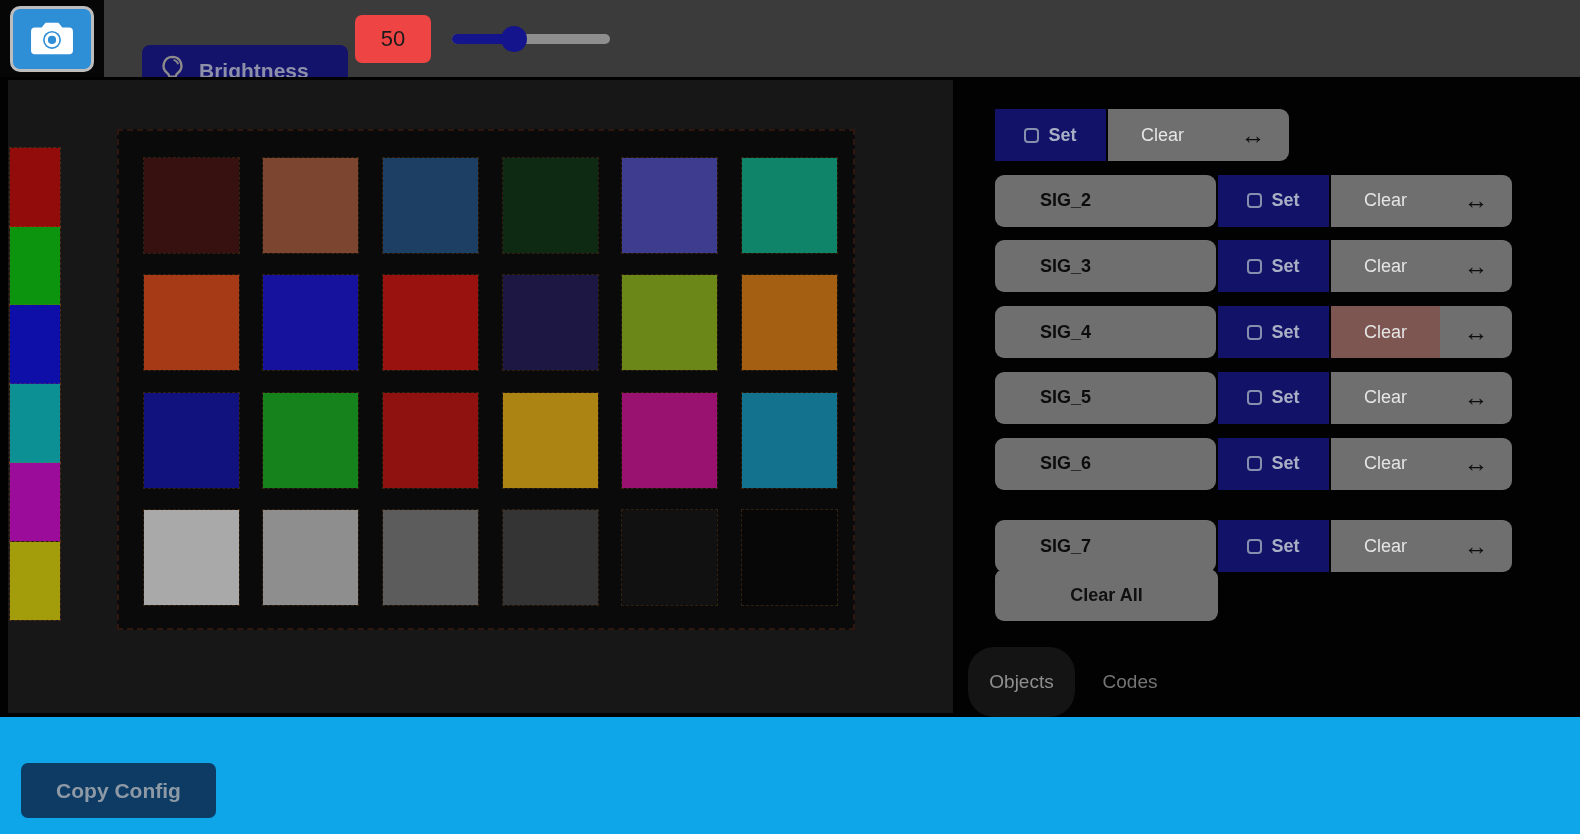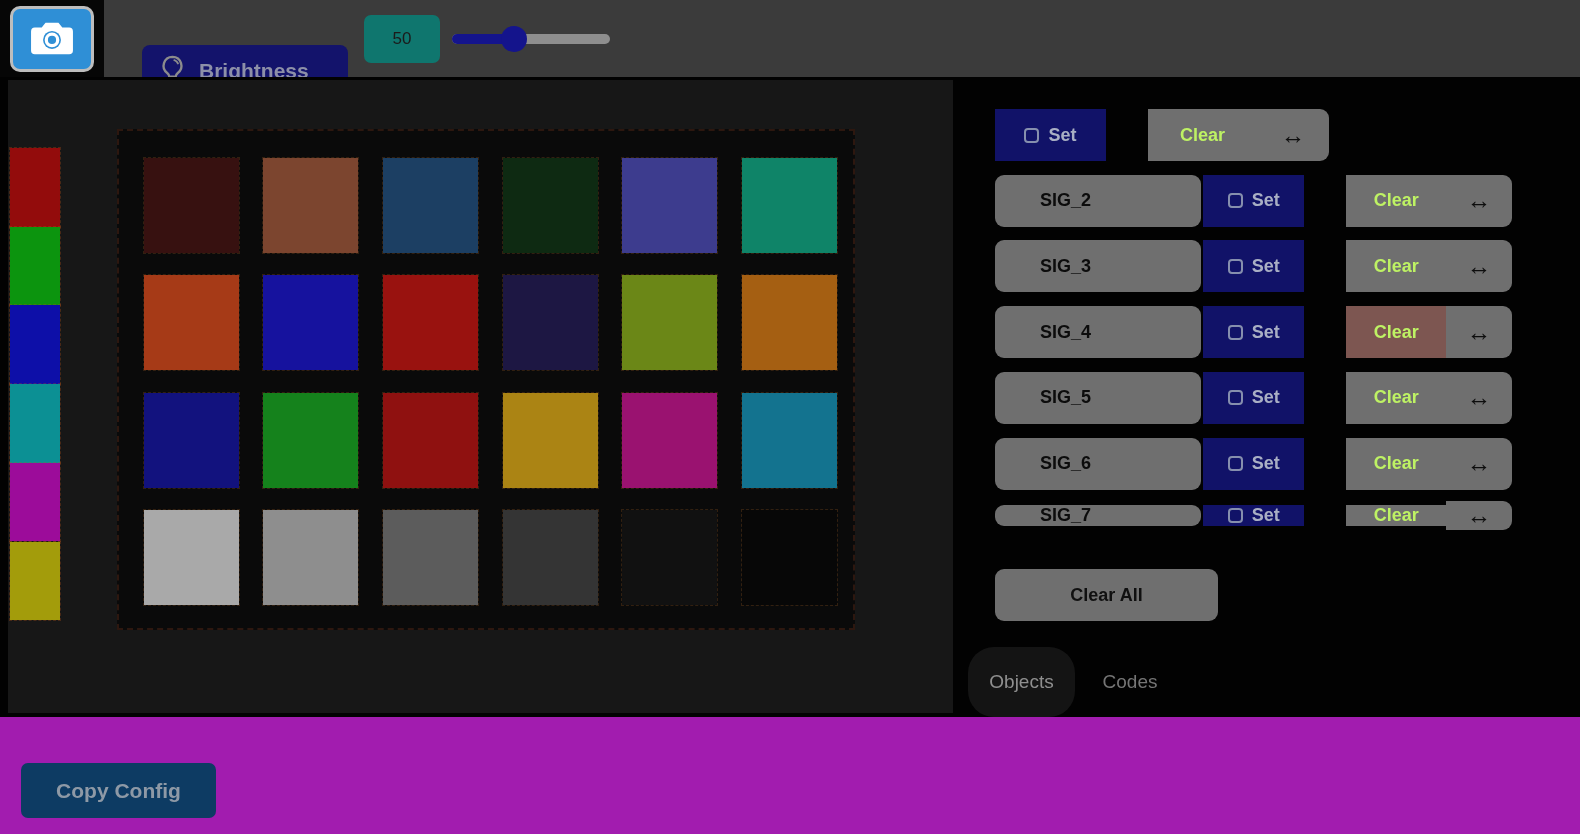--- a/index.html
+++ b/index.html
@@ -11,23 +11,23 @@
   .toolbar { position:absolute; left:0; top:0; width:1580px; height:77px; background:#3b3b3b; }
   .cam-pad { position:absolute; left:0; top:0; width:104px; height:77px; background:#060606;
              display:flex; align-items:center; justify-content:center; }
   .cam-btn { position:relative; width:84px; height:66px; background:#2f8fd6;
              border:3px solid #bdbdbd; border-radius:10px; display:flex; align-items:center;
              justify-content:center; cursor:pointer; }
   .brightness-btn { position:absolute; left:142px; top:13px; width:206px; height:52px;
              background:#13136b; border:none; border-radius:8px; display:flex; align-items:center;
              gap:14px; padding:0 18px; cursor:pointer;margin-top:32px; }
   .brightness-btn span { color:#8d90a8; font-size:21px; font-weight:bold; }
-  .value-box { position:absolute; left:355px; top:15px; width:76px; height:48px; background:#0f766e;
-             border-radius:7px; color:#1b1b1b; font-size:17px; display:flex; align-items:center;
-             justify-content:center;margin-left:9px; }
+  .value-box { position:absolute; left:355px; top:15px; width:76px; height:48px; background:#ef4444;
+             border-radius:7px; color:#1b1b1b; font-size:22px; display:flex; align-items:center;
+             justify-content:center; }
   .slider { position:absolute; left:452px; top:26px; width:158px; height:26px; }
   .slider .track { position:absolute; left:0; top:8px; width:158px; height:10px; background:#8e8e8e;
              border-radius:5px; }
   .slider .fill  { position:absolute; left:0; top:8px; height:10px; background:#14148c;
              border-radius:5px; }
   .slider .thumb { position:absolute; top:0; width:26px; height:26px; background:#14148c;
              border-radius:50%; margin-left:-13px; }
 
   
   .stage { position:absolute; left:0; top:77px; width:1580px; height:640px; background:#020202; }
@@ -40,37 +40,37 @@
 
   
   .panel { position:absolute; left:955px; top:0; width:625px; height:640px; background:#020202; }
   .sig-row { position:absolute; left:40px; width:517px; height:52px; display:flex; gap:2px; }
   .sig-label { width:221px; background:#6f6f6f; border-radius:9px; color:#0c0c0c; font-weight:bold;
            font-size:18px; display:flex; align-items:center; padding-left:45px; cursor:pointer; }
   .sig-set { width:111px; background:#111268; border:none; color:#a9afc4; font-weight:bold;
            font-size:18px; display:flex; align-items:center; justify-content:center; gap:9px;
            cursor:pointer; font-family:"Liberation Sans",sans-serif; }
   .cb { width:15px; height:15px; border:2px solid #868fae; border-radius:4px; display:inline-block; }
-  .sig-clear { width:109px; background:#6f6f6f; border:none; color:#bef264; font-weight:bold;
-           font-size:18px; cursor:pointer; font-family:"Liberation Sans",sans-serif;margin-left:40px; }
+  .sig-clear { width:109px; background:#6f6f6f; border:none; color:#e5e5e5; font-weight:normal;
+           font-size:18px; cursor:pointer; font-family:"Liberation Sans",sans-serif; }
   .sig-clear.hl { background:#7d5651; }
   .sig-arrow { width:72px; background:#6f6f6f; border-radius:0 9px 9px 0; color:#0d0d0d;
            font-size:25px; font-weight:bold; display:flex; align-items:center; justify-content:center;
            cursor:pointer; margin-left:-2px; }
   .clear-all { position:absolute; left:40px; top:492px; width:223px; height:52px; background:#6f6f6f;
            border:none; border-radius:9px; color:#101010; font-weight:bold; font-size:18px;
            cursor:pointer; font-family:"Liberation Sans",sans-serif; }
   .tabs { position:absolute; left:0; top:570px; width:625px; height:70px; }
   .tab { position:absolute; top:0; height:70px; display:flex; align-items:center;
            justify-content:center; font-size:19px; cursor:pointer; }
   .tab.objects { left:13px; width:107px; background:#141414; color:#8f8f8f; font-weight:normal;border-radius:26px; }
   .tab.codes   { left:120px; width:110px; background:transparent; color:#757575; }
 
   
-  .footer { position:absolute; left:0; top:717px; width:1580px; height:117px; background:#a21caf; }
+  .footer { position:absolute; left:0; top:717px; width:1580px; height:117px; background:#0ea5e9; }
   .copy-config { position:absolute; left:21px; top:46px; width:195px; height:55px; background:#0d3b63;
            border:none; border-radius:7px; color:#8e99a6; font-weight:bold; font-size:21px;
            cursor:pointer; font-family:"Liberation Sans",sans-serif; }
 </style>
 </head>
 <body>
 
 <div class="page">
 
   <div class="toolbar">
@@ -190,21 +190,21 @@
         </div>
         <div class="sig-row" style="top: 360.5px;">
           <div class="sig-label">SIG_6</div>
           <button class="sig-set">
             <span class="cb"></span>
             <span>Set</span>
           </button>
           <button class="sig-clear">Clear</button>
           <div class="sig-arrow">↔</div>
         </div>
-        <div class="sig-row" style="top: 412px; align-items: center;">
+        <div class="sig-row" style="top: 443px;">
           <div class="sig-label">SIG_7</div>
           <button class="sig-set">
             <span class="cb"></span>
             <span>Set</span>
           </button>
           <button class="sig-clear">Clear</button>
           <div class="sig-arrow">↔</div>
         </div>
       </div>
   </div>

